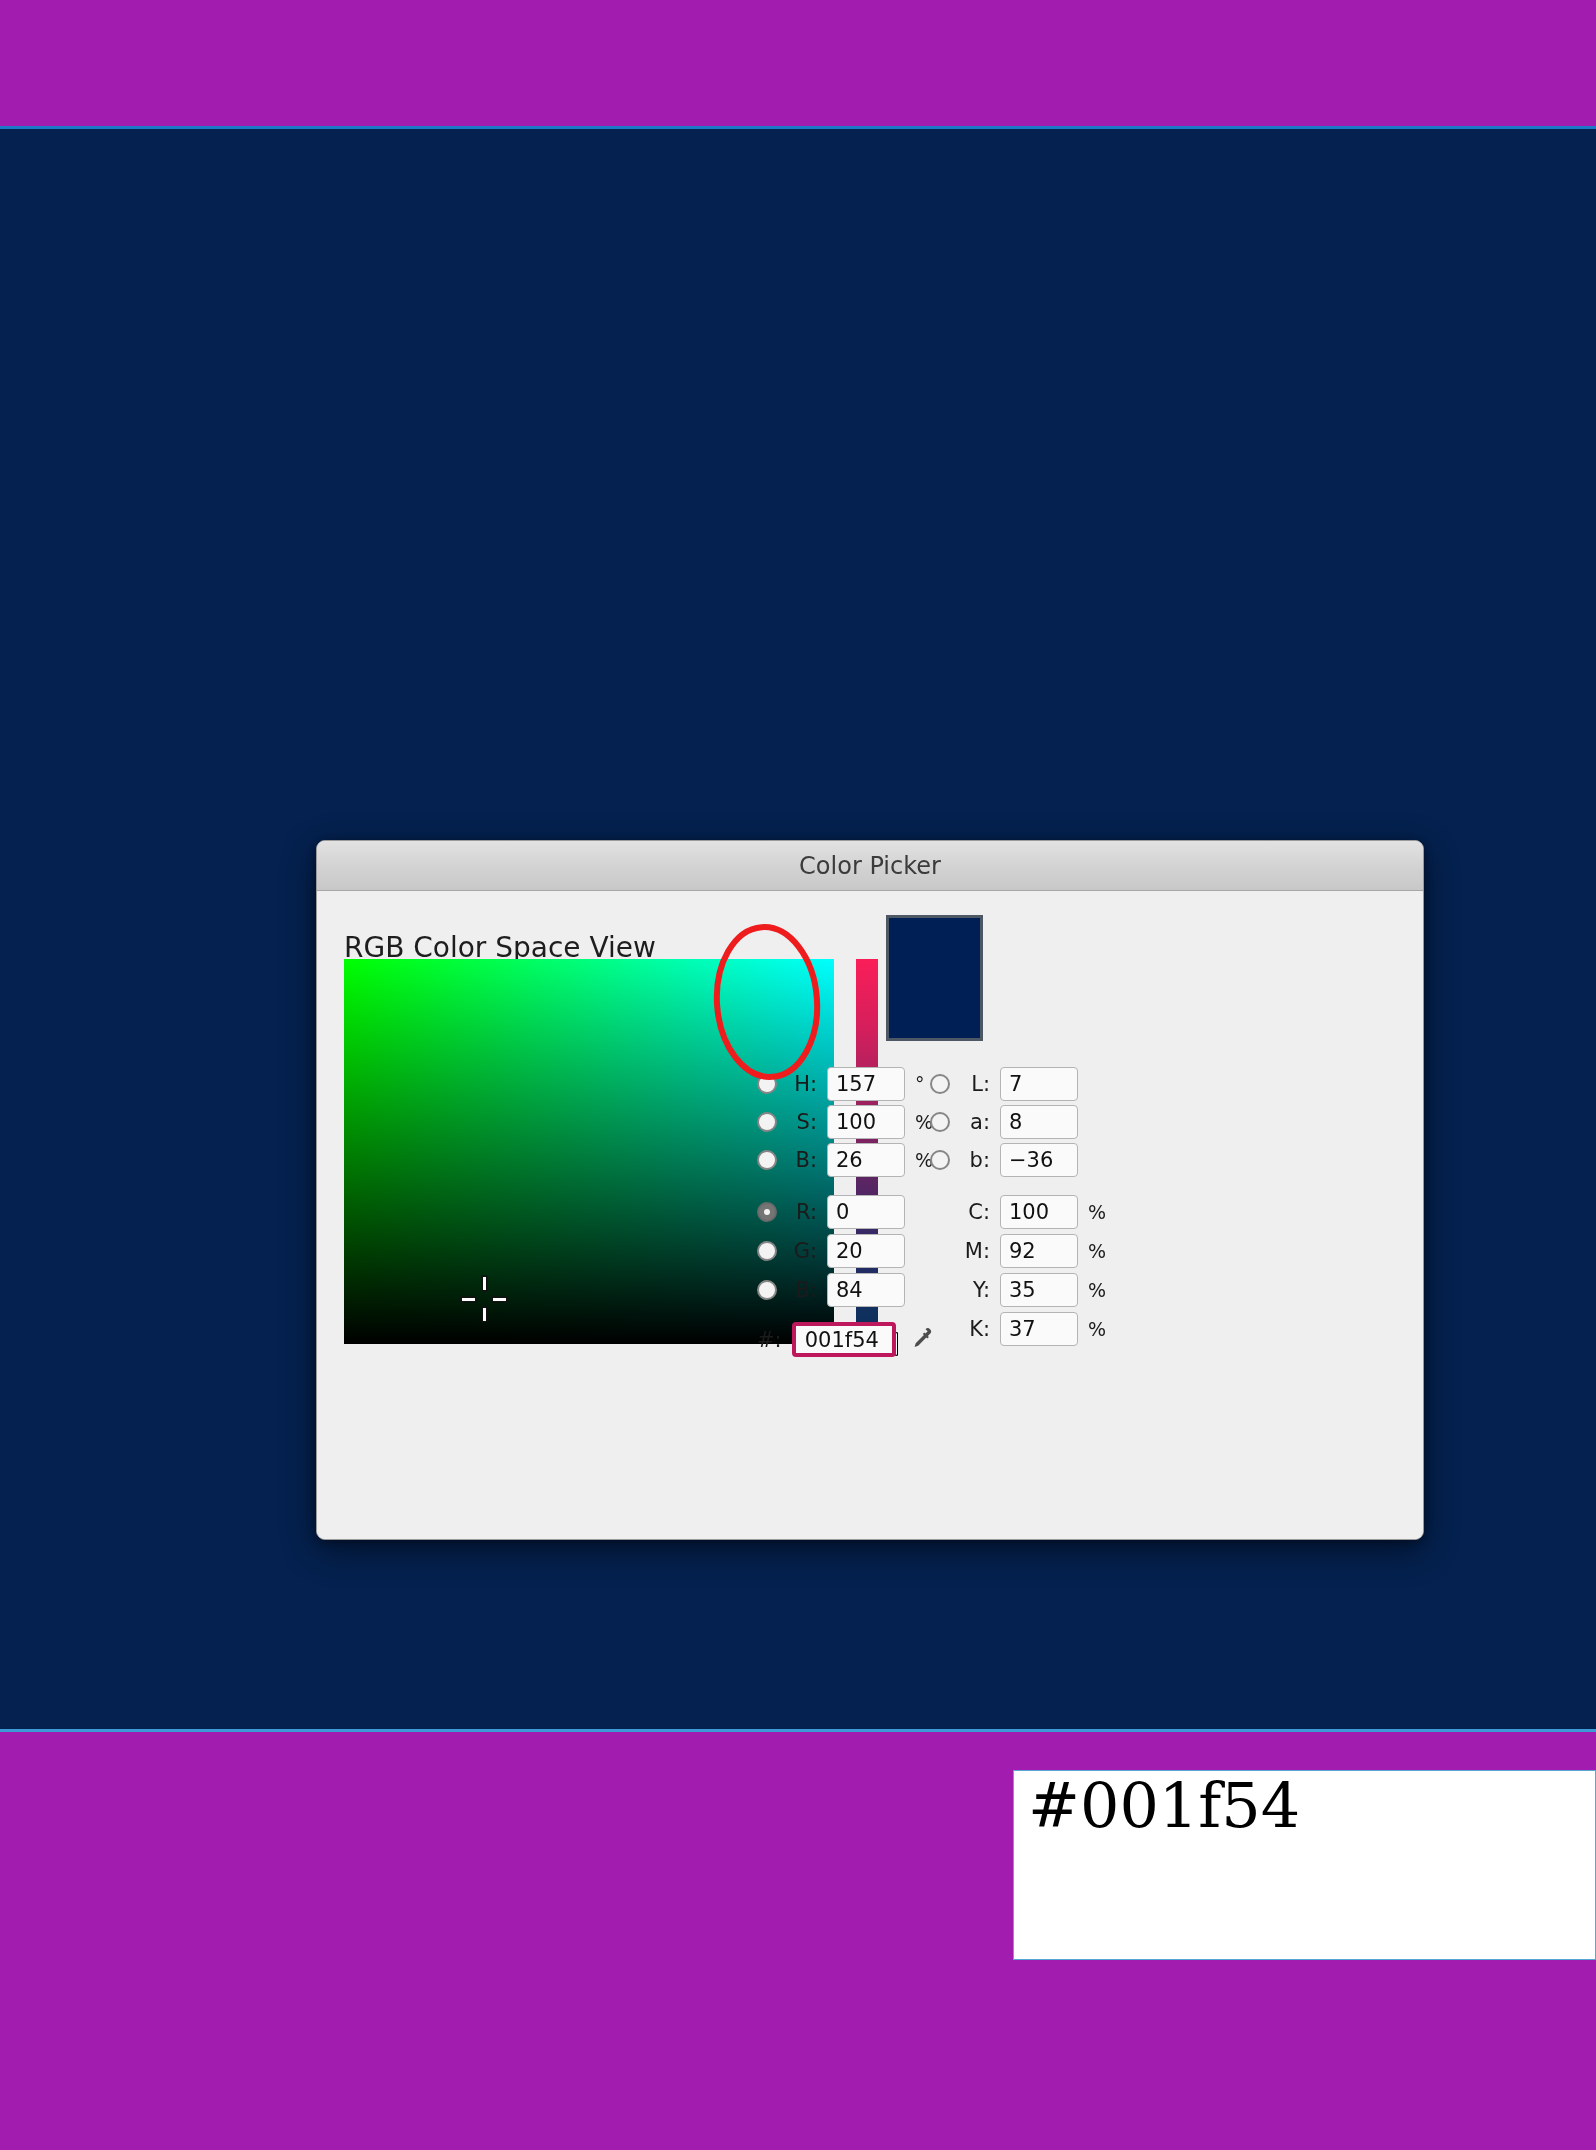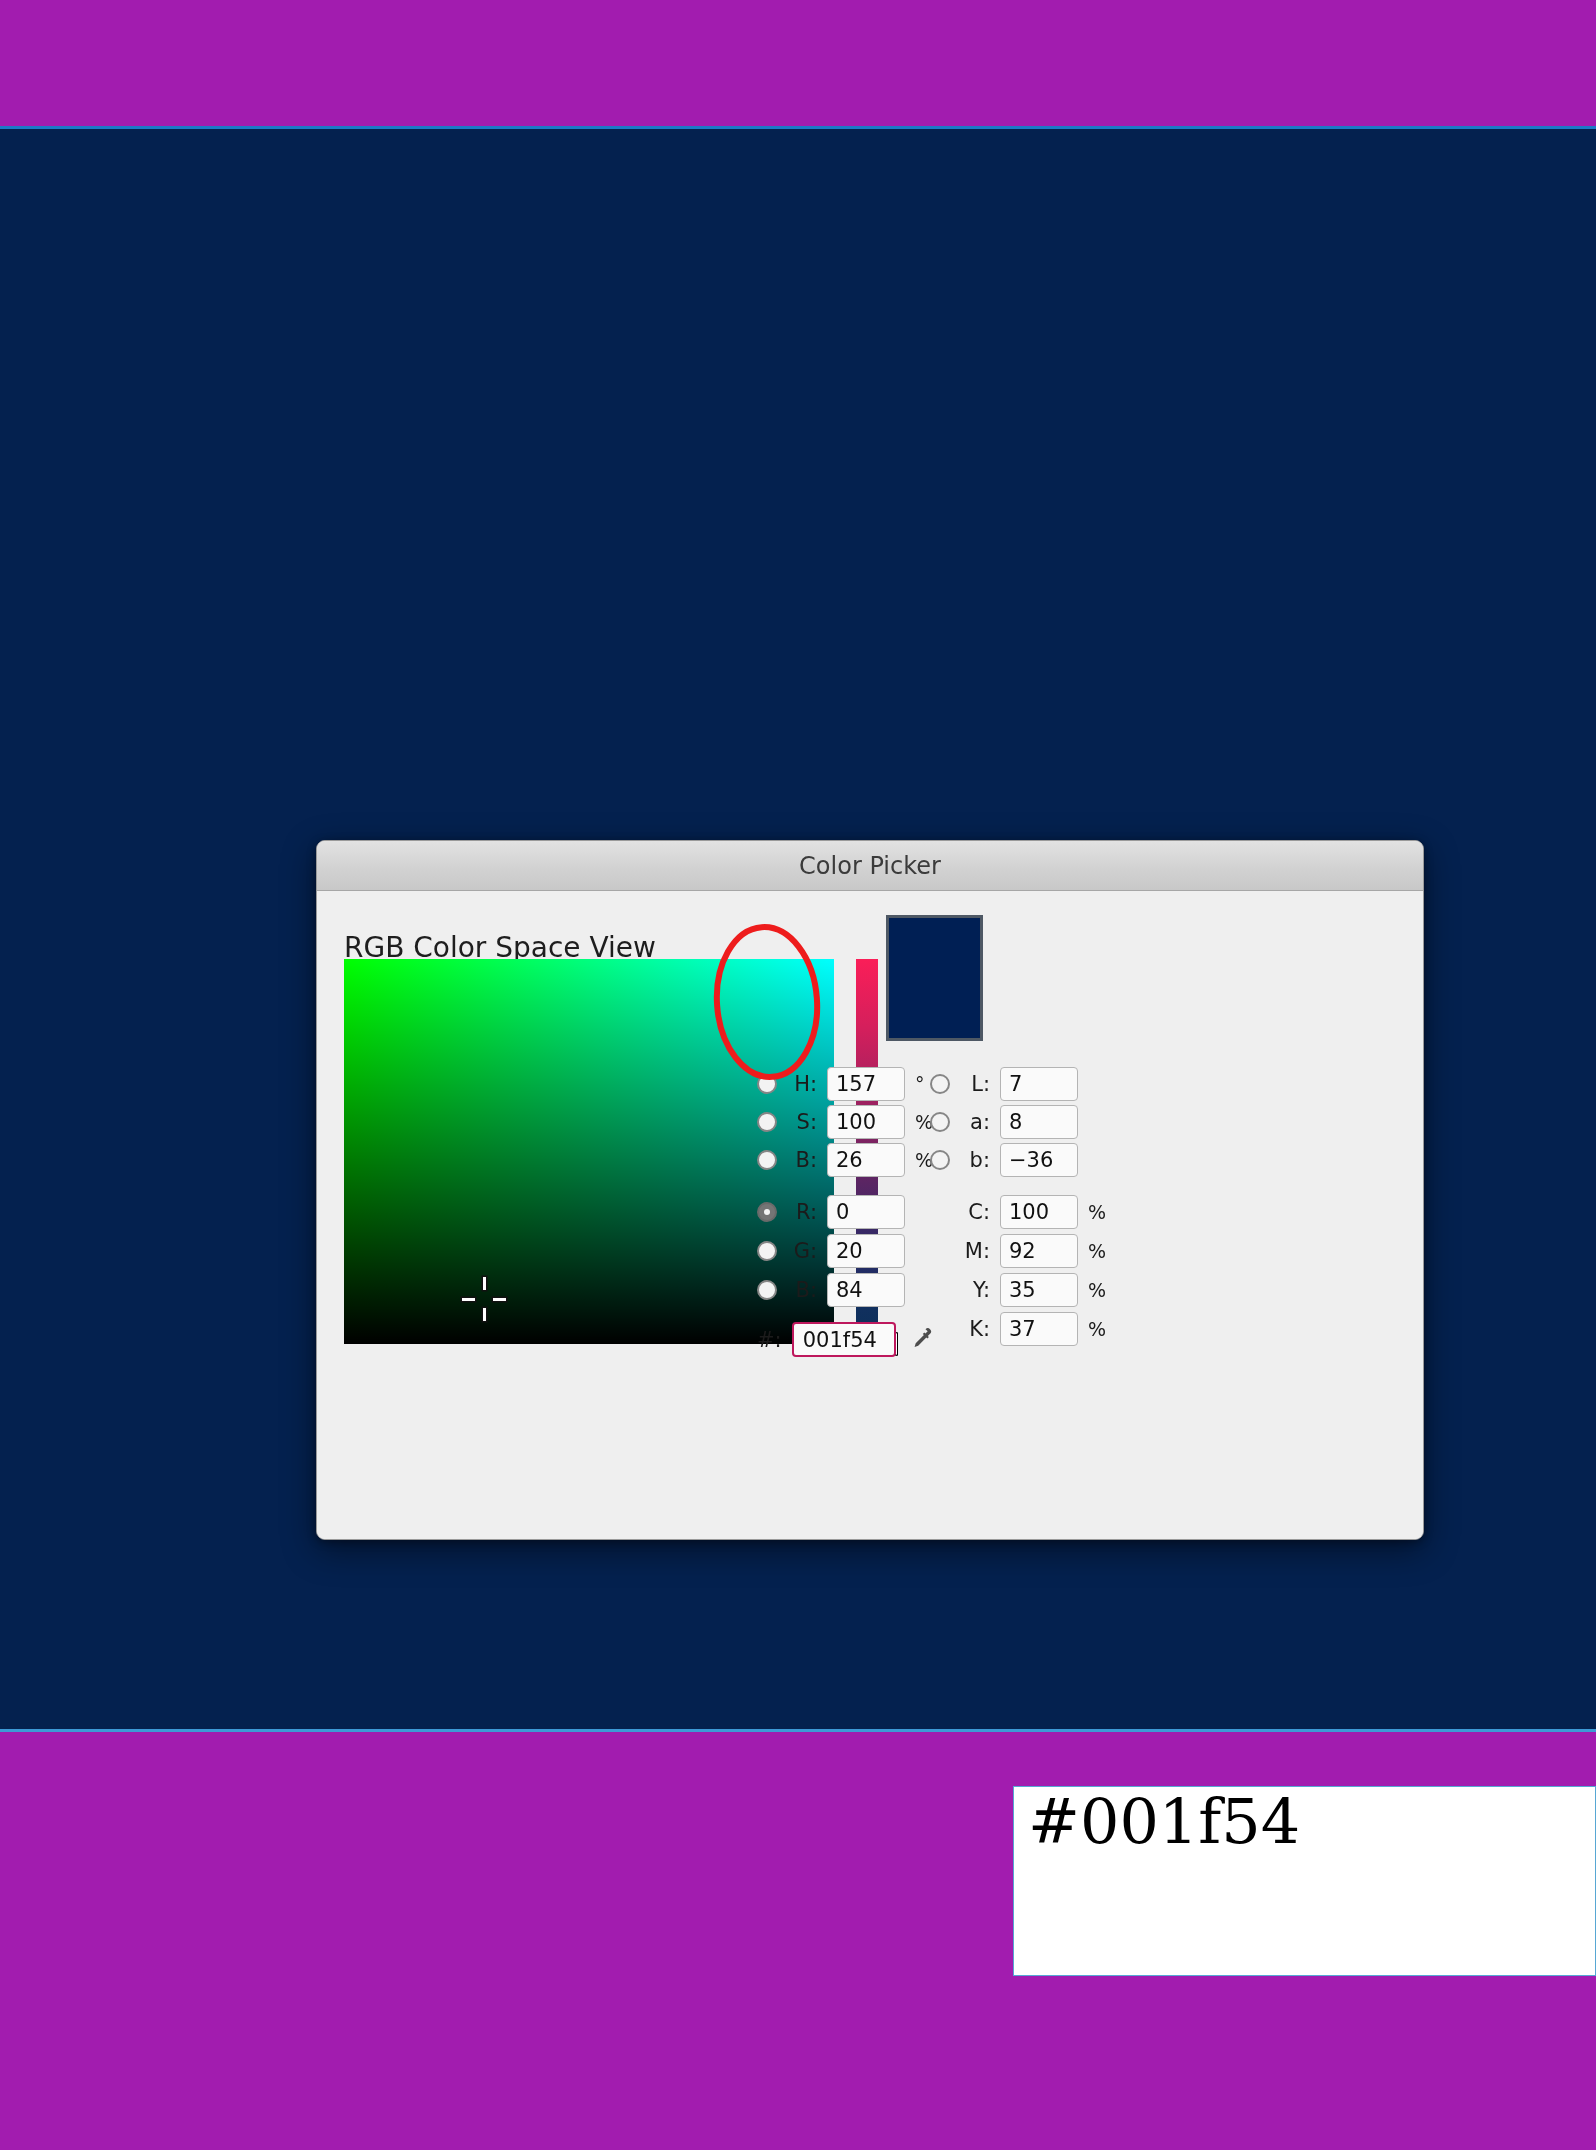--- a/index.html
+++ b/index.html
@@ -253,21 +253,21 @@
   }
   #hex-label {
     font-size: 21px;
     color: #1b1b1b;
     margin-right: 10px;
   }
   #hex-box {
     width: 104px;
     height: 35px;
     background: #fafafa;
-    border: 2px solid #be185d;
+    border: 4px solid #be185d;
     border-radius: 4px;
     display: flex;
     align-items: center;
     padding-left: 9px;
     font-size: 21px;
     color: #111;
     cursor: text;
   }
   #eyedropper-icon {
     margin-left: 12px;
@@ -290,21 +290,20 @@
   
   #bottom-text-box {
     position: absolute;
     left: 1013px;
     top: 1770px;
     width: 583px;
     height: 190px;
     border: 1px solid #57a7d4;
     background: #ffffff;
     overflow: hidden;
-    margin-top: 16px;
   }
   #bottom-text {
     font-family: "DejaVu Serif", "Liberation Serif", serif;
     font-size: 62px;
     color: #000000;
     line-height: 1.05;
     padding: 2px 0 0 14px;
     white-space: nowrap;
   }
 </style>

